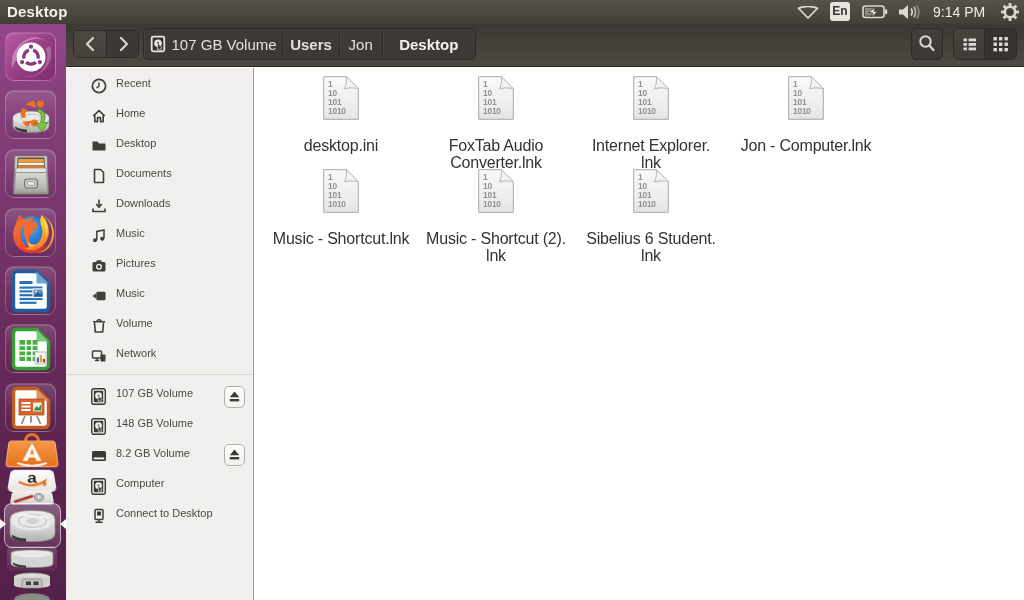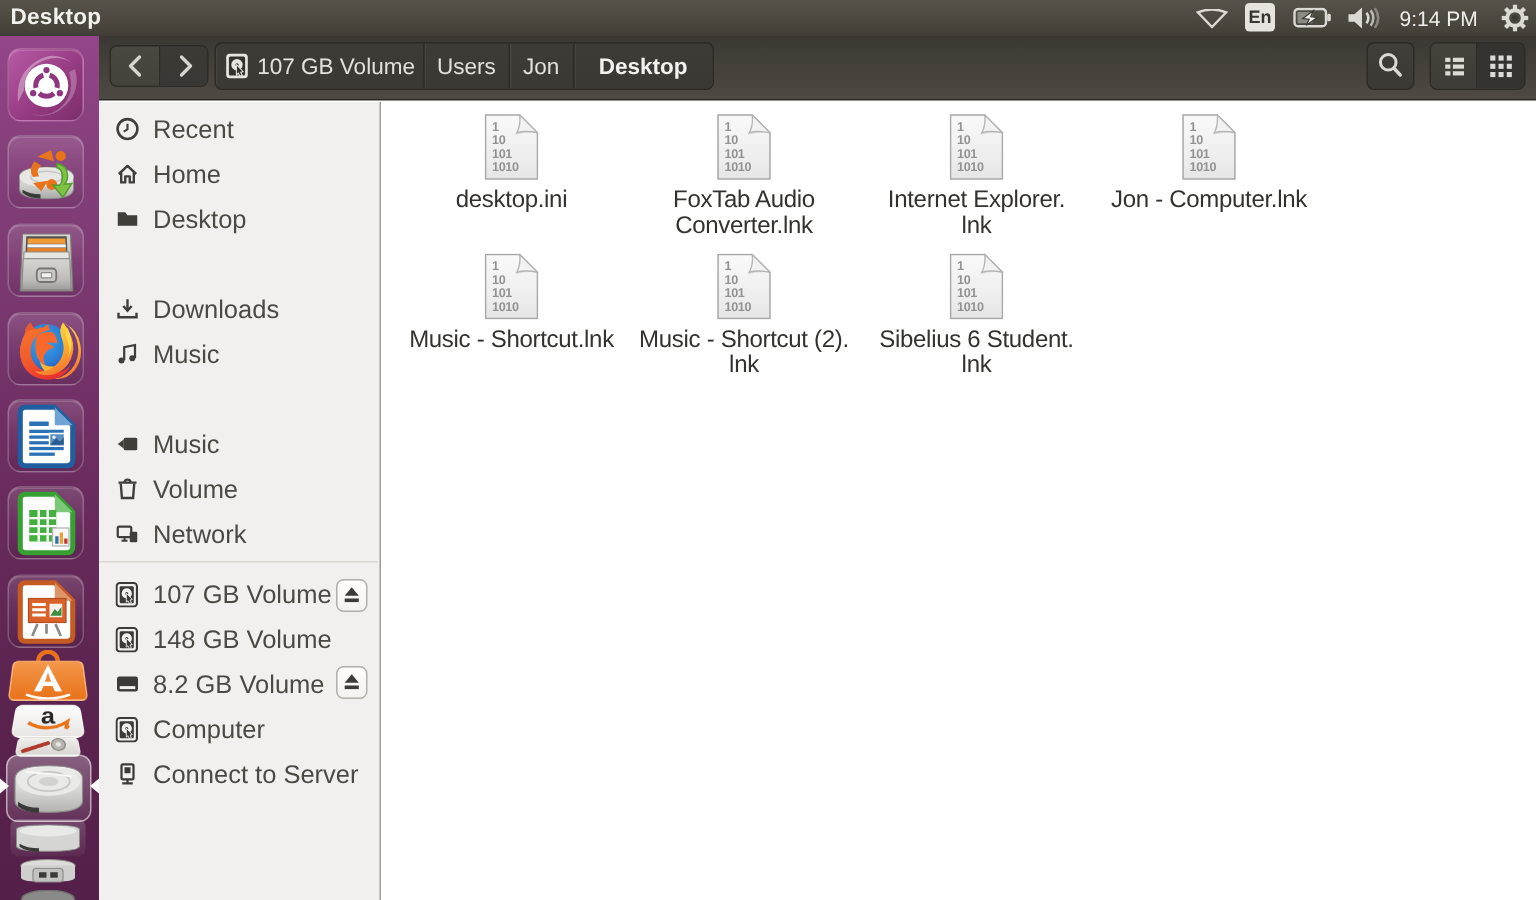--- a/index.html
+++ b/index.html
@@ -34,32 +34,32 @@
 .pseg { position:relative; height:100%; display:flex; align-items:center; justify-content:center;
   color:#e4e1dc; font-size:15px; border-right:1px solid #2d2b28; box-shadow:inset 1px 0 0 rgba(255,255,255,0.05); }
 #searchbtn { position:absolute; left:845px; top:4px; width:32px; height:32px; border:1px solid #2d2b28; border-radius:5px;
   background:linear-gradient(#423f3a,#3b3934); }
 #viewgroup { position:absolute; left:887px; top:4px; width:64px; height:32px; border:1px solid #2d2b28; border-radius:5px; overflow:hidden; }
 #viewlist { position:absolute; left:0; top:0; width:31px; height:30px; background:linear-gradient(#46433d,#3e3c36); border-right:1px solid #2d2b28; }
 #viewgrid { position:absolute; left:31px; top:0; width:32px; height:30px; background:linear-gradient(#39363248,#343230); background:#353330; }
 
 
 #sidebar { position:absolute; left:0; top:44px; width:188px; height:532px; background:#f1f0ee; border-right:1px solid #9f9b96; }
-.srow { position:absolute; left:0; width:186px; height:30px; color:#4b4944; font-size:17px; }
+.srow { position:absolute; left:14px; width:186px; height:30px; color:#4b4944; font-size:11px; }
 .srow .lbl { position:absolute; left:36px; top:6px; }
 .srow svg { position:absolute; left:11px; top:7px; }
 #sidesep { position:absolute; left:0; top:306px; width:186px; border-top:1px solid #dad7d3; }
 .eject { position:absolute; left:158px; width:21px; height:22px; border:1px solid #b3afaa; border-radius:5px;
   background:linear-gradient(#fdfdfc,#f3f2f0); }
 
 
 #main { position:absolute; left:189px; top:44px; width:769px; height:532px; background:#ffffff; }
 .fitem { position:absolute; width:156px; text-align:center; color:#33322e; font-size:16px; line-height:17px; letter-spacing:-0.2px; }
 .fitem svg { display:inline-block; }
-.fitem .flbl { margin-top:1px; }
+.fitem .flbl { margin-top:14px; }
 </style>
 </head>
 <body>
 <div id="stage">
 
   <div id="launcher">
     <div class="tile" id="t-bfb" style="top:8px; background:linear-gradient(135deg,#b75aa6,#93397f 60%,#7c2f6c);">
       <svg width="46" height="46" viewBox="0 0 46 46">
         <path d="M4 34 Q2 16 16 7 Q30 -2 42 10 Q34 2 22 6 Q8 11 8 26 Z" fill="rgba(255,255,255,0.35)"></path>
         <path d="M42 12 Q46 26 36 36 Q26 46 12 42 Q26 45 34 36 Q42 27 38 14 Z" fill="rgba(255,255,255,0.25)"></path>
@@ -326,21 +326,21 @@
         <div class="pseg" style="width:140px;">
           <svg style="margin-right:6px;" width="16" height="18" viewBox="0 0 16 18">
             <rect x="0.8" y="0.8" width="14.4" height="16.4" rx="2.4" fill="#e8e5e0"></rect>
             <rect x="2.6" y="2.6" width="10.8" height="12.8" rx="1" fill="#34322d"></rect>
             <circle cx="8" cy="8.2" r="3.8" fill="#e8e5e0"></circle>
             <circle cx="8" cy="8.2" r="1.1" fill="#34322d"></circle>
             <path d="M7.6 8 l4.5 4.8 l-1.6 0.4 l1 2 l-1.6 0.7 l-1-2.1 l-1.3 1.2 Z" fill="#34322d" stroke="#e8e5e0" stroke-width="0.7"></path>
           </svg>
           <span>107 GB Volume</span>
           </div>
-        <div class="pseg" style="width:57px;">Users</div>
+        <div class="pseg" style="width:57px;font-weight:bold;">Users</div>
         <div class="pseg" style="width:43px;">Jon</div>
         <div class="pseg" style="width:93px; font-weight:bold; color:#f4f2ee; border-right:none;">Desktop</div>
       </div>
       <div id="searchbtn">
         <svg width="30" height="30" viewBox="0 0 30 30">
             <circle cx="13.5" cy="12.5" r="5.2" fill="none" stroke="#dcd9d4" stroke-width="2"></circle>
             <path d="M17.3 16.5 L21.5 21" stroke="#dcd9d4" stroke-width="2.2" stroke-linecap="round"></path>
           </svg>
       </div>
       <div id="viewgroup">
@@ -386,34 +386,49 @@
             <path d="M2.2 8 L8 2.6 L13.8 8 M3.8 7.2 V13.6 H6.5 V9.6 H9.5 V13.6 H12.2 V7.2" fill="none" stroke="#403e3a" stroke-width="1.6" stroke-linejoin="round"></path>
           </svg>
         <span class="lbl">Home</span>
         </div>
       <div class="srow" style="top:63px;">
         <svg width="16" height="16" viewBox="0 0 16 16">
             <path d="M1.5 3.5 h5 l1.5 2 h6.5 v7 h-13 Z" fill="#403e3a"></path>
           </svg>
         <span class="lbl">Desktop</span>
         </div>
+      <div class="srow" style="top:93px;">
+        <svg width="16" height="16" viewBox="0 0 16 16">
+            <path d="M3.5 1.5 h6 l3 3 v10 h-9 Z" fill="none" stroke="#403e3a" stroke-width="1.6" stroke-linejoin="round"></path>
+          </svg>
+        <span class="lbl">Documents</span>
+        </div>
       <div class="srow" style="top:153px;">
         <svg width="16" height="16" viewBox="0 0 16 16">
             <path d="M5.8 12.2 V3.4 L13 2 V10.6" fill="none" stroke="#403e3a" stroke-width="1.5"></path>
             <circle cx="4" cy="12.3" r="2" fill="#403e3a"></circle>
             <circle cx="11.2" cy="10.8" r="2" fill="#403e3a"></circle>
           </svg>
         <span class="lbl">Music</span>
         </div>
       <div class="srow" style="top:123px;">
         <svg width="16" height="16" viewBox="0 0 16 16">
             <path d="M8 1.5 V8.5 M5.2 6 L8 9.2 L10.8 6" fill="none" stroke="#403e3a" stroke-width="1.6"></path>
             <path d="M2 10.5 V13.5 H14 V10.5" fill="none" stroke="#403e3a" stroke-width="1.6"></path>
           </svg>
         <span class="lbl">Downloads</span>
+        </div>
+      <div class="srow" style="top:183px;">
+        <svg width="16" height="16" viewBox="0 0 16 16">
+            <rect x="1.5" y="4" width="13" height="9.5" rx="1.5" fill="#403e3a"></rect>
+            <rect x="5.5" y="2.2" width="5" height="3" rx="1" fill="#403e3a"></rect>
+            <circle cx="8" cy="8.7" r="3" fill="#f1f0ee"></circle>
+            <circle cx="8" cy="8.7" r="1.6" fill="#403e3a"></circle>
+          </svg>
+        <span class="lbl">Pictures</span>
         </div>
       <div class="srow" style="top:213px;">
         <svg width="16" height="16" viewBox="0 0 16 16">
             <path d="M1.5 8 L5.5 5 V11 Z" fill="#403e3a"></path>
             <rect x="5.5" y="3.8" width="9" height="8.4" rx="1" fill="#403e3a"></rect>
           </svg>
         <span class="lbl">Music</span>
         </div>
       <div class="srow" style="top:243px;">
         <svg width="16" height="16" viewBox="0 0 16 16">
@@ -467,21 +482,21 @@
             <path d="M7.2 7.4 l4 4.3 l-1.5 0.3 l0.9 1.8 l-1.4 0.6 l-0.9-1.9 l-1.1 1 Z" fill="#3c3a36" stroke="#f1f0ee" stroke-width="0.6"></path>
           </svg>
         <span class="lbl">Computer</span>
         </div>
       <div class="srow" style="top:433px;">
         <svg width="16" height="16" viewBox="0 0 16 16">
             <rect x="4" y="1.5" width="8" height="10" rx="1" fill="none" stroke="#3c3a36" stroke-width="1.5"></rect>
             <rect x="6" y="3.5" width="4" height="4" fill="#3c3a36"></rect>
             <path d="M8 11.5 V13.5 M4.5 14.2 H11.5" stroke="#3c3a36" stroke-width="1.5"></path>
           </svg>
-        <span class="lbl">Connect to Server</span>
+        <span class="lbl">Connect to Desktop</span>
         </div>
       <div class="eject" style="top:318px;"><svg width="19" height="20" viewBox="0 0 19 20">
             <path d="M9.5 4.5 L14.2 10.2 H4.8 Z" fill="#3d3b37"></path>
             <rect x="4.8" y="12" width="9.4" height="2.4" fill="#3d3b37"></rect>
           </svg></div>
       <div class="eject" style="top:376px;"><svg width="19" height="20" viewBox="0 0 19 20">
             <path d="M9.5 4.5 L14.2 10.2 H4.8 Z" fill="#3d3b37"></path>
             <rect x="4.8" y="12" width="9.4" height="2.4" fill="#3d3b37"></rect>
           </svg></div>
     </div>

